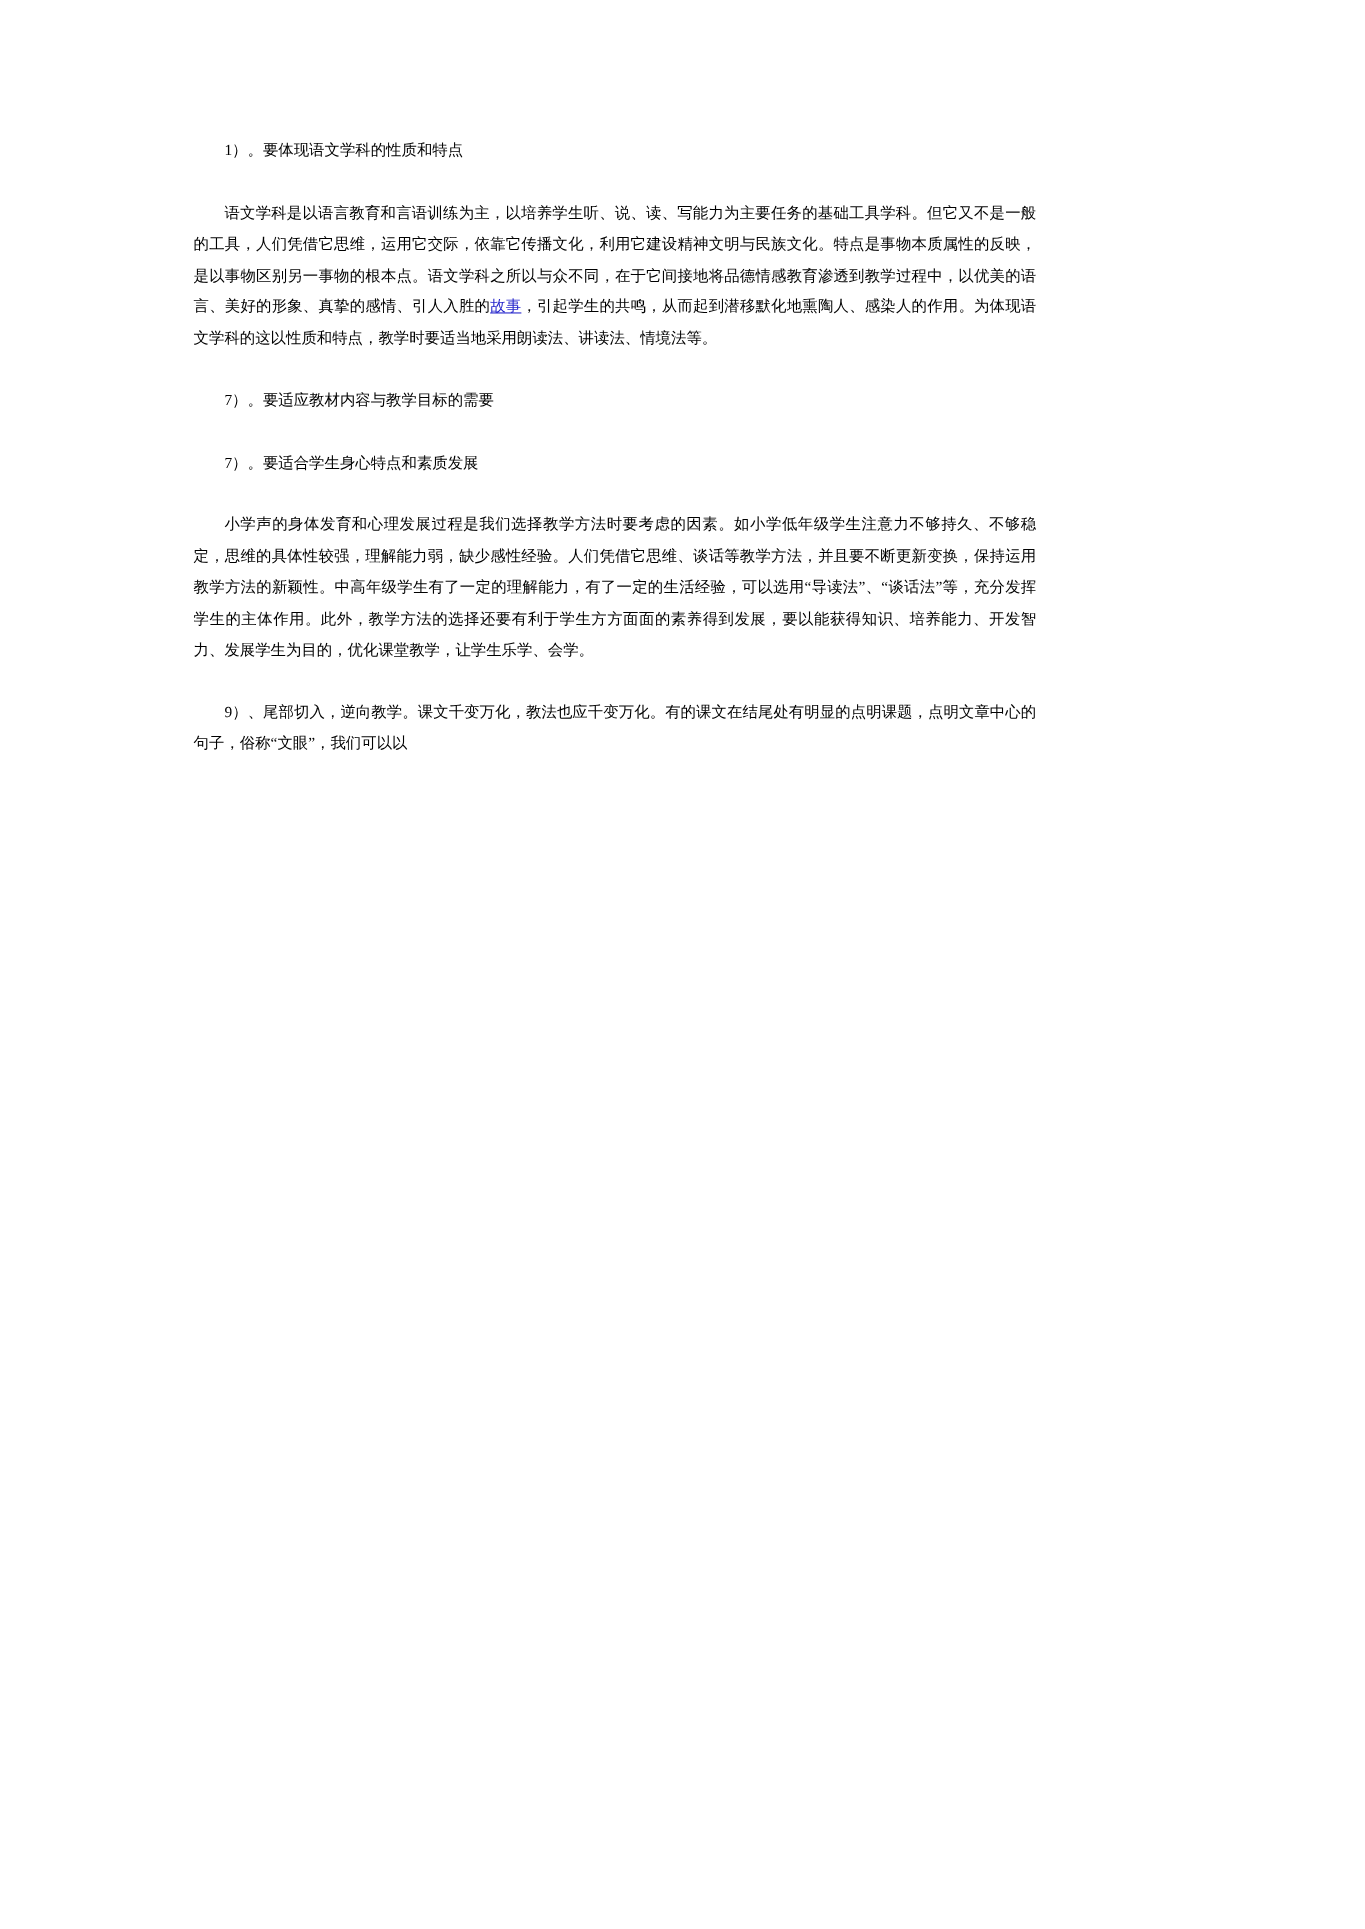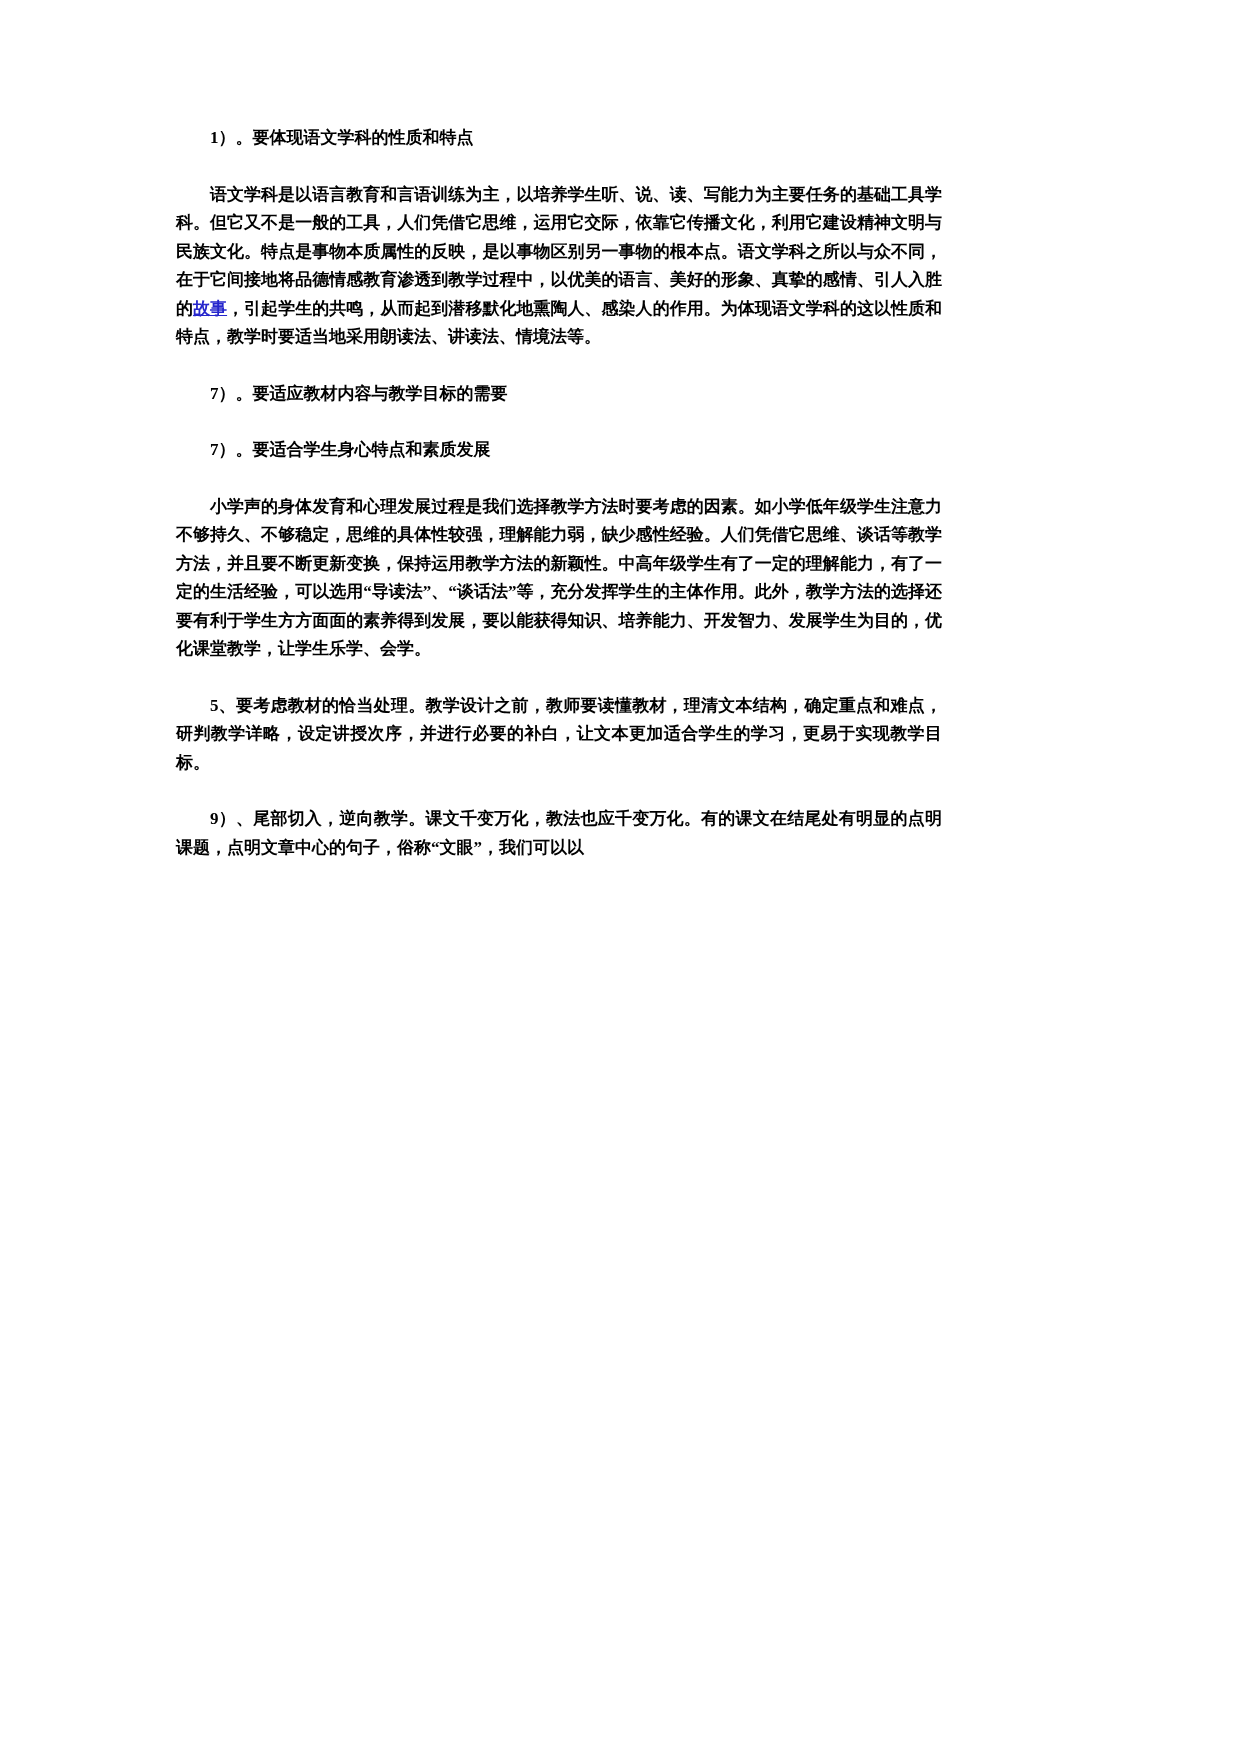--- a/index.html
+++ b/index.html
@@ -16,40 +16,38 @@
     overflow: hidden;
   }
   .page-content {
     position: absolute;
     left: 176px;
     top: 124px;
     width: 766px;
   }
   p.para {
     margin: 0 0 28px 0;
-    font-size: 17px;
+    font-size: 14px;
     line-height: 28.5px;
     text-align: justify;
     text-indent: 2em;
     word-break: break-all;
-    font-weight: bold;
   }
   p.para:last-child {
     margin-bottom: 0;
   }
   p.para a {
     color: var(--link-color, #2626cc);
     text-decoration: underline;
     cursor: pointer;
   }
 </style>
 </head>
 <body style="color: rgb(0, 0, 0); background: rgb(255, 255, 255);">
 
 <div class="page-content" id="doc-content">
     <p class="para"><span>1）。要体现语文学科的性质和特点</span></p>
     <p class="para"><span>语文学科是以语言教育和言语训练为主，以培养学生听、说、读、写能力为主要任务的基础工具学科。但它又不是一般的工具，人们凭借它思维，运用它交际，依靠它传播文化，利用它建设精神文明与民族文化。特点是事物本质属性的反映，是以事物区别另一事物的根本点。语文学科之所以与众不同，在于它间接地将品德情感教育渗透到教学过程中，以优美的语言、美好的形象、真挚的感情、引人入胜的</span><a href="#">故事</a><span>，引起学生的共鸣，从而起到潜移默化地熏陶人、感染人的作用。为体现语文学科的这以性质和特点，教学时要适当地采用朗读法、讲读法、情境法等。</span></p>
     <p class="para"><span>7）。要适应教材内容与教学目标的需要</span></p>
     <p class="para"><span>7）。要适合学生身心特点和素质发展</span></p>
     <p class="para"><span>小学声的身体发育和心理发展过程是我们选择教学方法时要考虑的因素。如小学低年级学生注意力不够持久、不够稳定，思维的具体性较强，理解能力弱，缺少感性经验。人们凭借它思维、谈话等教学方法，并且要不断更新变换，保持运用教学方法的新颖性。中高年级学生有了一定的理解能力，有了一定的生活经验，可以选用“导读法”、“谈话法”等，充分发挥学生的主体作用。此外，教学方法的选择还要有利于学生方方面面的素养得到发展，要以能获得知识、培养能力、开发智力、发展学生为目的，优化课堂教学，让学生乐学、会学。</span></p>
-    <p class="para"><span>5、要考虑教材的恰当处理。教学设计之前，教师要读懂教材，理清文本结构，确定重点和难点，研判教学详略，设定讲授次序，并进行必要的补白，让文本更加适合学生的学习，更易于实现教学目标。</span></p>
     <p class="para"><span>9）、尾部切入，逆向教学。课文千变万化，教法也应千变万化。有的课文在结尾处有明显的点明课题，点明文章中心的句子，俗称“文眼”，我们可以以</span></p>
   </div>
 
 </body></html>

